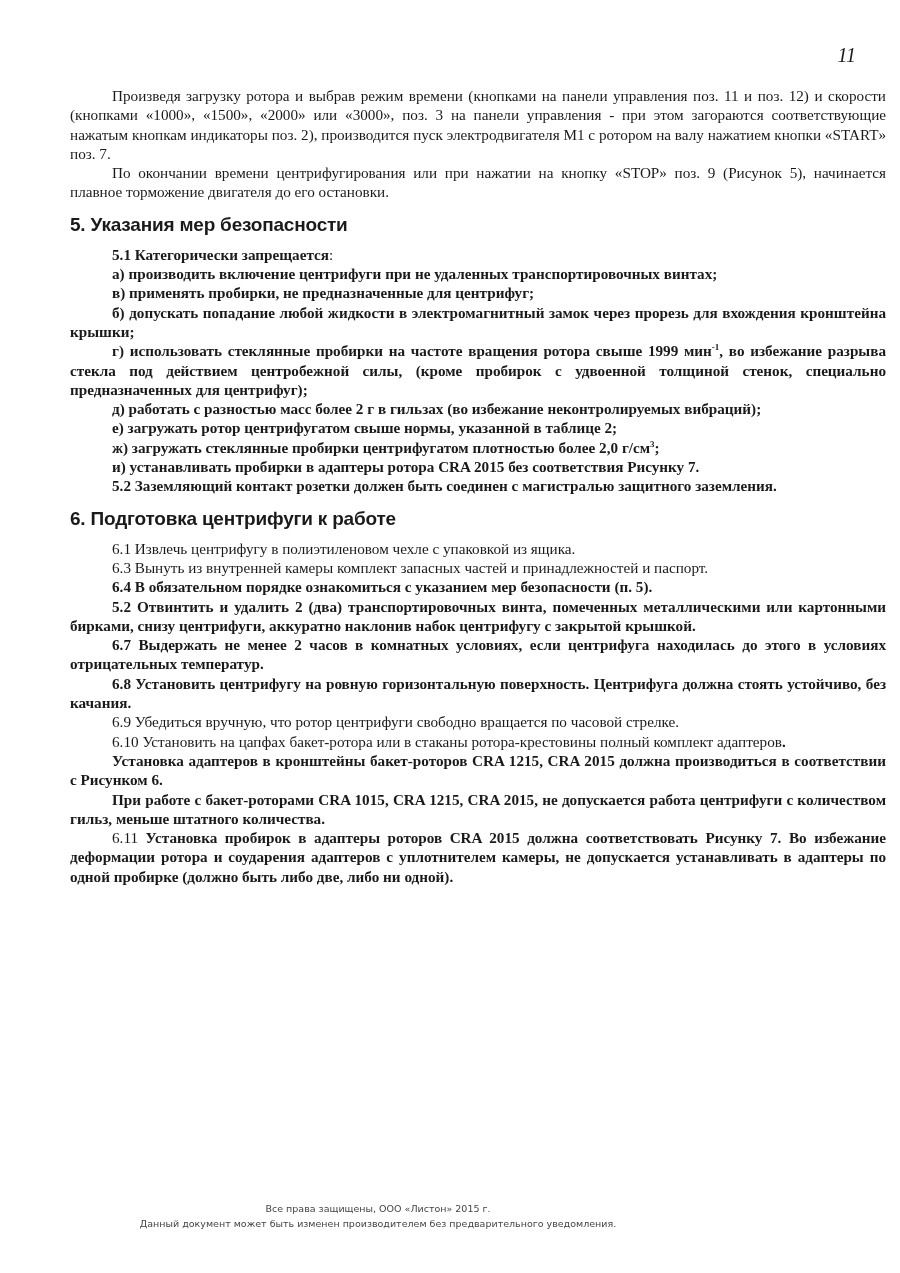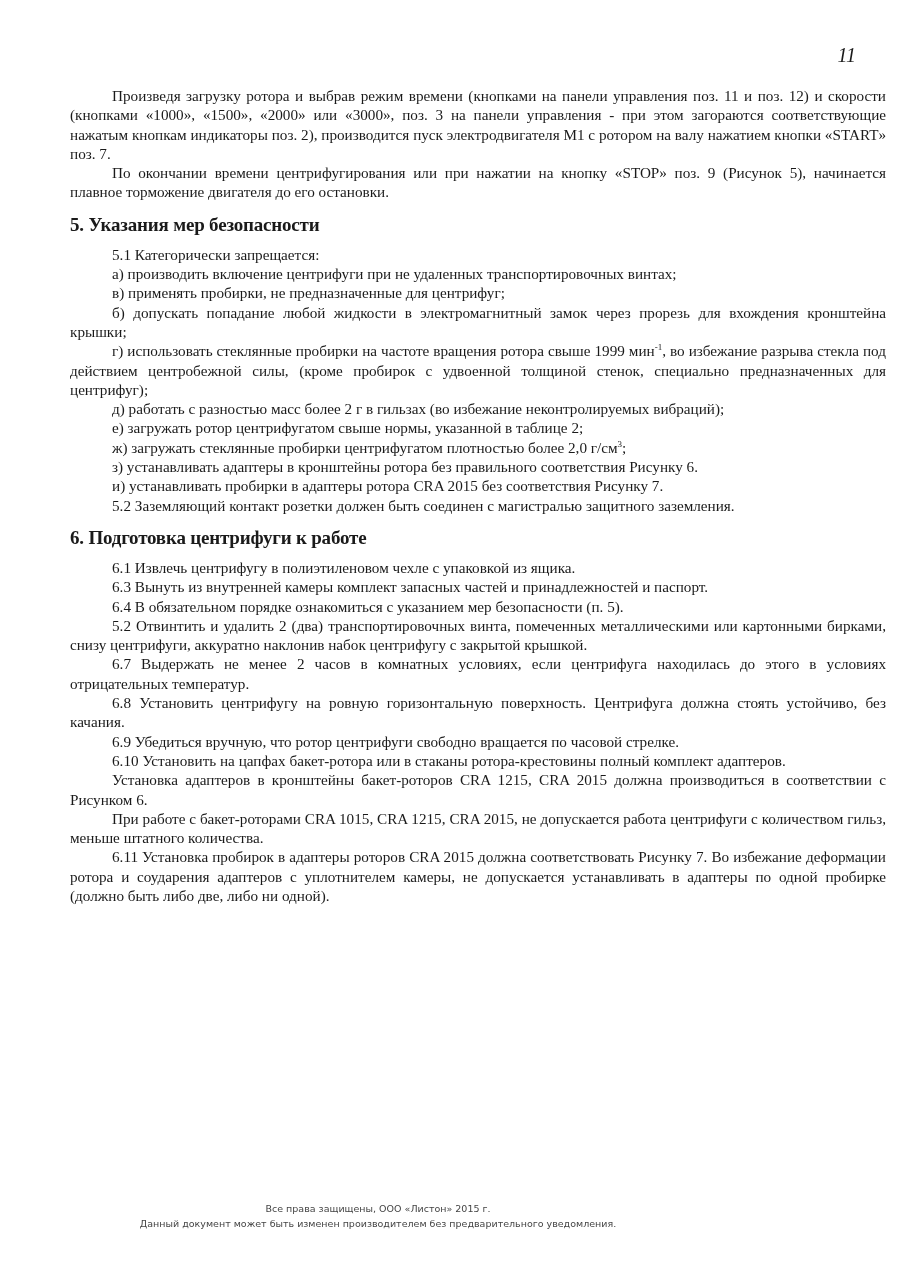--- a/index.html
+++ b/index.html
@@ -10,23 +10,23 @@
     .page-number {
       position: absolute; top: 44px; right: 44px;
       font-size: 20px;
       font-style: italic;
     }
     .content {
       position: absolute; top: 86px; left: 42px; width: 816px;
       font-size: 15.2px; line-height: 19.3px; margin-left: 28px;
     }
     p { margin: 0; text-align: justify; text-indent: 42px; }
-    .b { font-weight: normal; }
+    .b { font-weight: bold; }
     h2 {
-      font-family: Liberation Serif, serif; font-weight: bold;
+      font-family: Liberation Sans, sans-serif; font-weight: bold;
       font-size: 19px; margin: 11px 0 8px 0; line-height: 24px;
       letter-spacing: -0.2px;
     }
     sup { font-size: 9px; line-height: 0; }
     .footer {
       position: absolute; top: 1201px; left: 0; width: 756px;
       text-align: center; font-family: "DejaVu Sans", sans-serif;
       font-size: 9.5px; line-height: 15px; color: #444;
     }
   </style>
@@ -41,21 +41,20 @@
 
   <h2>5. Указания мер безопасности</h2>
   <p><span class="b">5.1 Категорически запрещается</span><span>:</span></p>
   <p class="b">а) производить включение центрифуги при не удаленных транспортировочных винтах;</p>
   <p class="b">в) применять пробирки, не предназначенные для центрифуг;</p>
   <p class="b">б) допускать попадание любой жидкости в электромагнитный замок через прорезь для вхождения кронштейна крышки;</p>
   <p class="b"><span>г) использовать стеклянные пробирки на частоте вращения ротора свыше 1999 мин</span><sup>-1</sup><span>, во избежание разрыва стекла под действием центробежной силы, (кроме пробирок с удвоенной толщиной стенок, специально предназначенных для центрифуг);</span></p>
   <p class="b">д) работать с разностью масс более 2 г в гильзах (во избежание неконтролируемых вибраций);</p>
   <p class="b">е) загружать ротор центрифугатом свыше нормы, указанной в таблице 2;</p>
   <p class="b"><span>ж) загружать стеклянные пробирки центрифугатом плотностью более 2,0 г/см</span><sup>3</sup><span>;</span></p>
-  <p class="b">з) устанавливать адаптеры в кронштейны ротора без правильного соответствия Рисунку 6.</p>
   <p class="b">и) устанавливать пробирки в адаптеры ротора CRA 2015 без соответствия Рисунку 7.</p>
   <p class="b">5.2 Заземляющий контакт розетки должен быть соединен с магистралью защитного заземления.</p>
 
   <h2>6. Подготовка центрифуги к работе</h2>
   <p>6.1 Извлечь центрифугу в полиэтиленовом чехле с упаковкой из ящика.</p>
   <p>6.3 Вынуть из внутренней камеры комплект запасных частей и принадлежностей и паспорт.</p>
   <p class="b">6.4 В обязательном порядке ознакомиться с указанием мер безопасности (п. 5).</p>
   <p class="b">5.2 Отвинтить и удалить 2 (два) транспортировочных винта, помеченных металлическими или картонными бирками, снизу центрифуги, аккуратно наклонив набок центрифугу с закрытой крышкой.</p>
   <p class="b">6.7 Выдержать не менее 2 часов в комнатных условиях, если центрифуга находилась до этого в условиях отрицательных температур.</p>
   <p class="b">6.8 Установить центрифугу на ровную горизонтальную поверхность. Центрифуга должна стоять устойчиво, без качания.</p>

